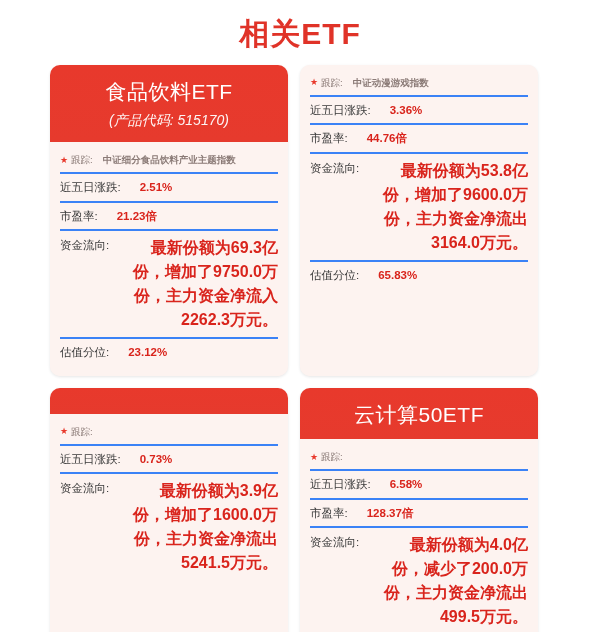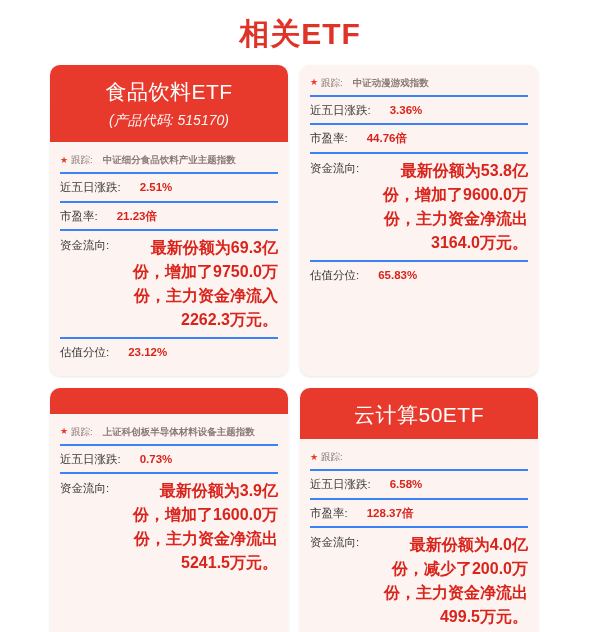--- a/index.html
+++ b/index.html
@@ -191,21 +191,20 @@
       </div>
     </div>
 
     <div class="card">
       <div class="card-head">
       </div>
       <div class="card-body">
         <div class="row track">
           <span class="star">★</span>
           <span class="track-label">跟踪:</span>
-          <span class="track-value">上证科创板半导体材料设备主题指数</span>
         </div>
         <div class="row">
           <span class="label">近五日涨跌:</span>
           <span class="value">0.73%</span>
         </div>
         <div class="row flow-row">
           <span class="label">资金流向:</span>
           <span class="value flow">最新份额为3.9亿份，增加了1600.0万份，主力资金净流出5241.5万元。</span>
         </div>
       </div>

